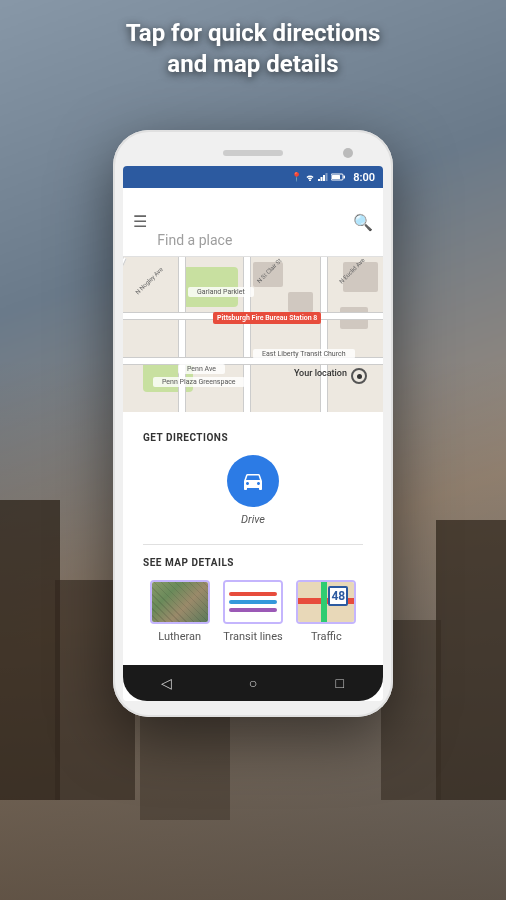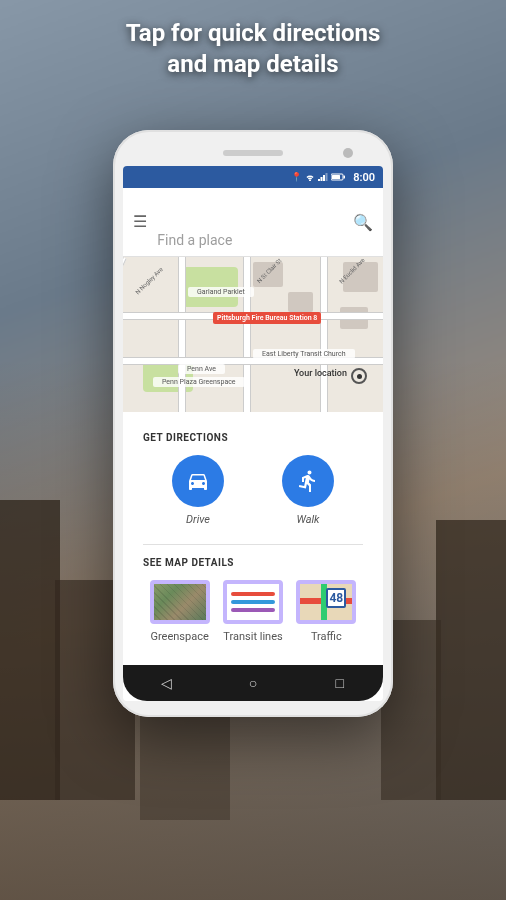--- a/index.html
+++ b/index.html
@@ -335,21 +335,21 @@
       flex-direction: column;
       align-items: center;
       gap: 6px;
     }
 
     .detail-thumb {
       width: 60px;
       height: 44px;
       border-radius: 4px;
       overflow: hidden;
-      border: 4px solid #c4b5fd;
+      border: 2px solid #c4b5fd;
     }
 
     .detail-label {
       font-size: 11px;
       color: #555;
     }
 
     
     .satellite-thumb {
       background: linear-gradient(135deg, #8a9a6a 0%, #6a8a5a 30%, #9a8a6a 60%, #5a7a5a 100%);
@@ -562,42 +562,34 @@
           <div class="dir-btn-wrap">
             <div class="dir-btn">
               <svg viewBox="0 0 24 24" fill="white">
                 <path d="M18.92 6.01C18.72 5.42 18.16 5 17.5 5h-11c-.66 0-1.21.42-1.42 1.01L3 12v8c0 .55.45 1 1 1h1c.55 0 1-.45 1-1v-1h12v1c0 .55.45 1 1 1h1c.55 0 1-.45 1-1v-8l-2.08-5.99zM6.5 16c-.83 0-1.5-.67-1.5-1.5S5.67 13 6.5 13s1.5.67 1.5 1.5S7.33 16 6.5 16zm11 0c-.83 0-1.5-.67-1.5-1.5s.67-1.5 1.5-1.5 1.5.67 1.5 1.5-.67 1.5-1.5 1.5zM5 11l1.5-4.5h11L19 11H5z"></path>
               </svg>
             </div>
             <span class="dir-label">Drive</span>
           </div>
 
 
-          <div class="dir-btn-wrap">
-            <div class="dir-btn">
-              <svg viewBox="0 0 24 24" fill="white">
-                <path d="M13.49 5.48c1.1 0 2-.9 2-2s-.9-2-2-2-2 .9-2 2 .9 2 2 2zm-3.6 13.9l1-4.4 2.1 2v6h2v-7.5l-2.1-2 .6-3c1.3 1.5 3.3 2.5 5.5 2.5v-2c-1.9 0-3.5-1-4.3-2.4l-1-1.6c-.4-.6-1-1-1.7-1-.3 0-.5.1-.8.1l-5.2 2.2v4.7h2v-3.4l1.8-.7-1.6 8.1-4.9-1-.4 2 7 1.4z"></path>
-              </svg>
-            </div>
-            <span class="dir-label">Walk</span>
-          </div>
 
         </div>
 
         <div class="divider"></div>
 
         <div class="section-title">SEE MAP DETAILS</div>
 
         <div class="map-details">
 
           <div class="detail-wrap">
             <div class="detail-thumb">
               <div class="satellite-thumb"></div>
             </div>
-            <span class="detail-label">Greenspace</span>
+            <span class="detail-label">Lutheran</span>
           </div>
 
           <div class="detail-wrap">
             <div class="detail-thumb">
               <div class="transit-thumb">
                 <div class="transit-line" style="background:#e74c3c;"></div>
                 <div class="transit-line" style="background:#3498db;"></div>
                 <div class="transit-line" style="background:#9b59b6;"></div>
               </div>
             </div>

